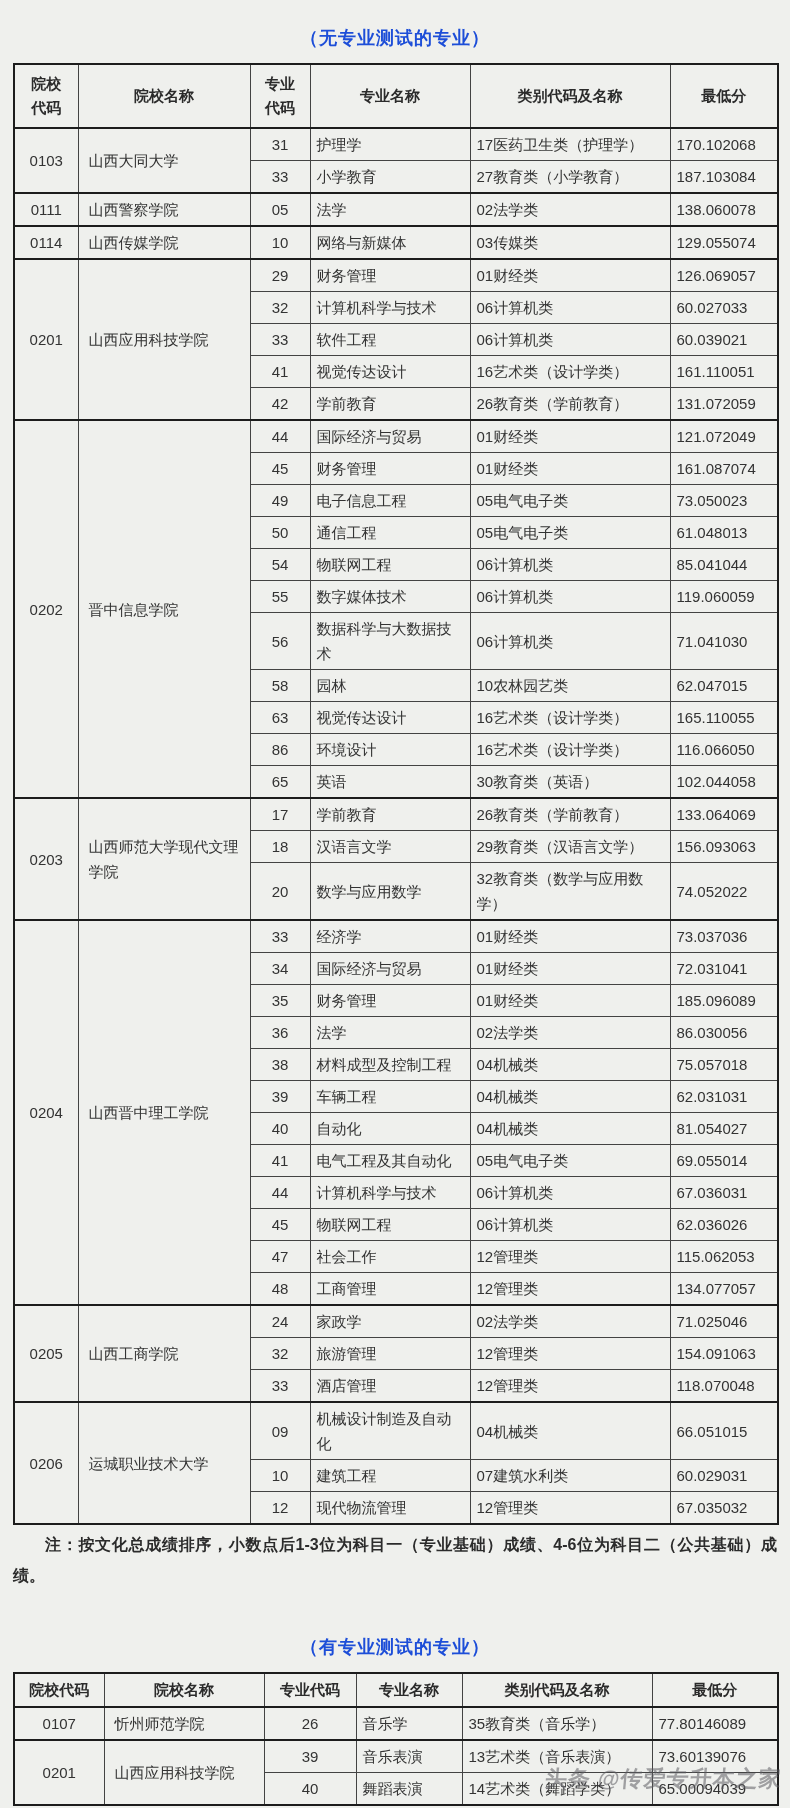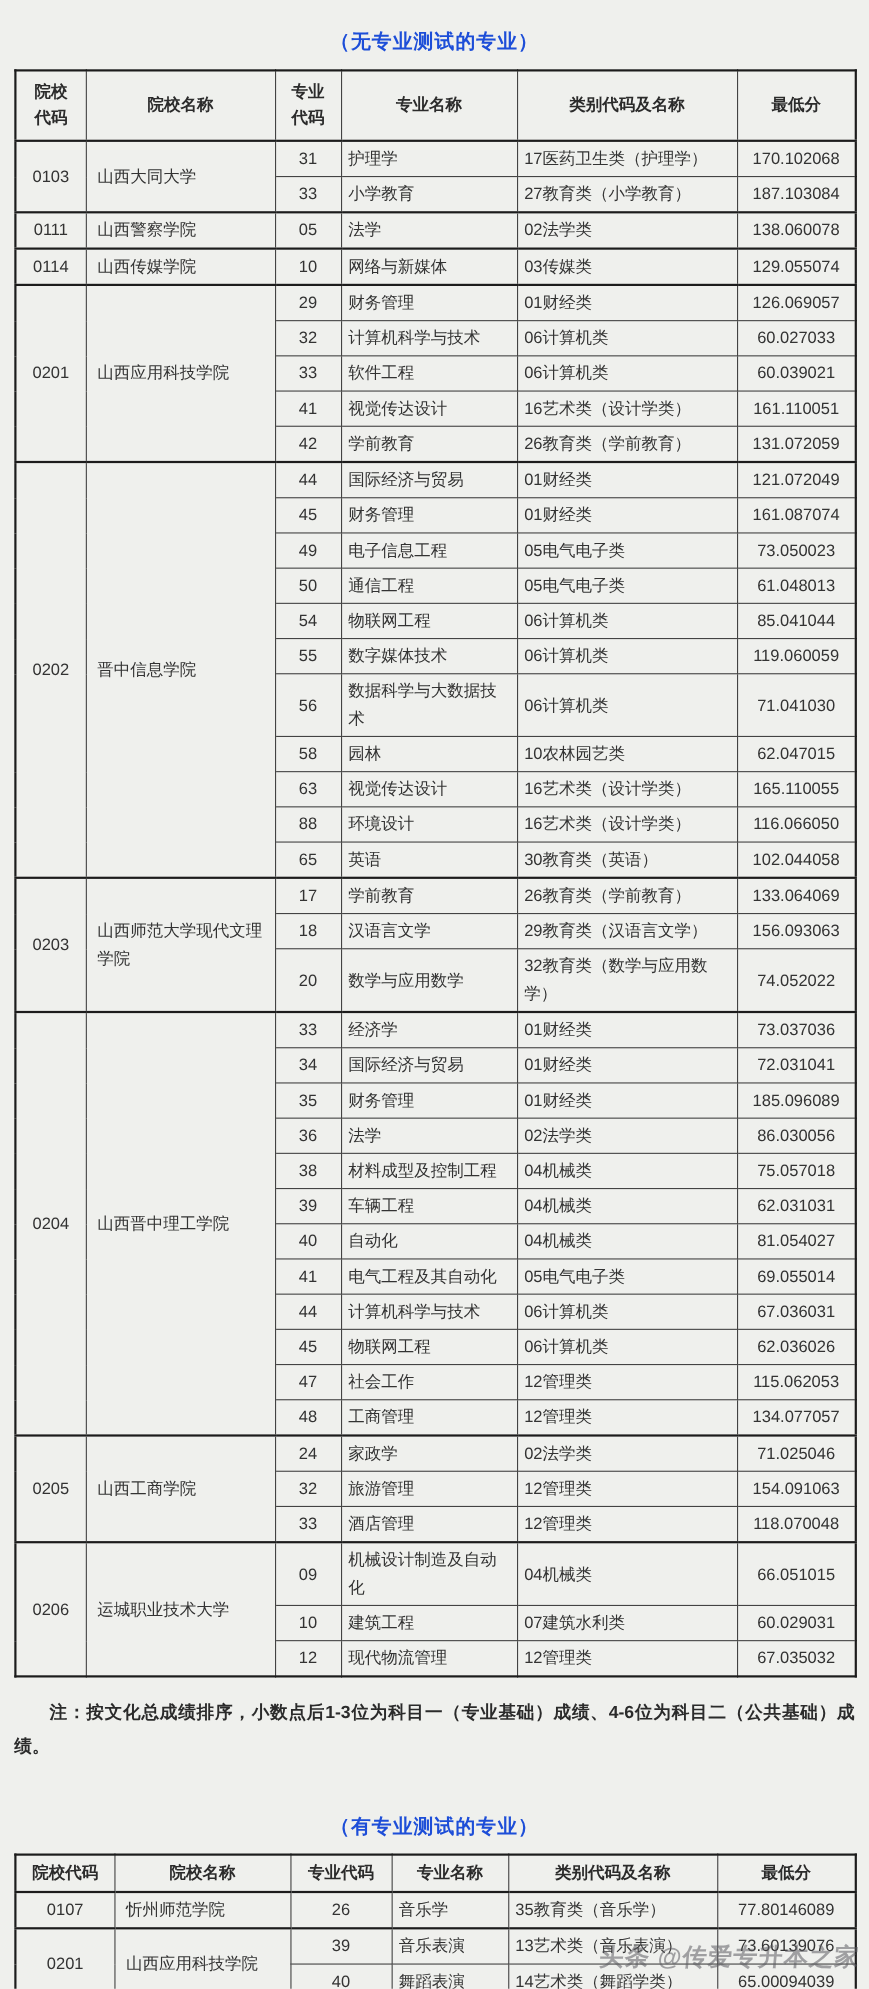--- a/index.html
+++ b/index.html
@@ -29,25 +29,25 @@
   }
   thead th{border-bottom:2px solid #1c1c1c;}
   #table1 thead tr{height:64px;margin-top:20px;}
   #table2 thead tr{height:34px;}
   #table1 tbody tr{height:31px;}
   #table2 tbody tr{height:32px;}
   td{padding:3px 6px;line-height:25px;vertical-align:middle;}
   td.code,td.mcode{text-align:center;padding:1px 2px;}
   td.name,td.mname,td.cat{text-align:left;}
   td.name{padding-left:10px;}
-  td.score{text-align:center;padding-right:6px;}
+  td.score{text-align:left;padding-right:6px;}
   tr.group-start td{border-top:2px solid #1c1c1c;}
   .note{
     font-weight:bold;font-size:16px;line-height:31px;color:#2b2b2b;
-    margin:17px 0 0 0;text-indent:2em;text-align:justify;
+    margin:4px 0 0 0;text-indent:2em;text-align:justify;
   }
   .watermark{
     position:absolute;right:8px;top:1764px;
     font-size:22px;font-weight:bold;letter-spacing:1px;
     color:rgba(92,92,98,0.55);transform:skewX(-5deg);
     white-space:nowrap;
   }
 </style>
 </head>
 <body>
@@ -190,21 +190,21 @@
           <td class="cat">10农林园艺类</td>
           <td class="score">62.047015</td>
         </tr>
         <tr>
           <td class="mcode">63</td>
           <td class="mname">视觉传达设计</td>
           <td class="cat">16艺术类（设计学类）</td>
           <td class="score">165.110055</td>
         </tr>
         <tr>
-          <td class="mcode">88</td>
+          <td class="mcode">86</td>
           <td class="mname">环境设计</td>
           <td class="cat">16艺术类（设计学类）</td>
           <td class="score">116.066050</td>
         </tr>
         <tr>
           <td class="mcode">65</td>
           <td class="mname">英语</td>
           <td class="cat">30教育类（英语）</td>
           <td class="score">102.044058</td>
         </tr>

